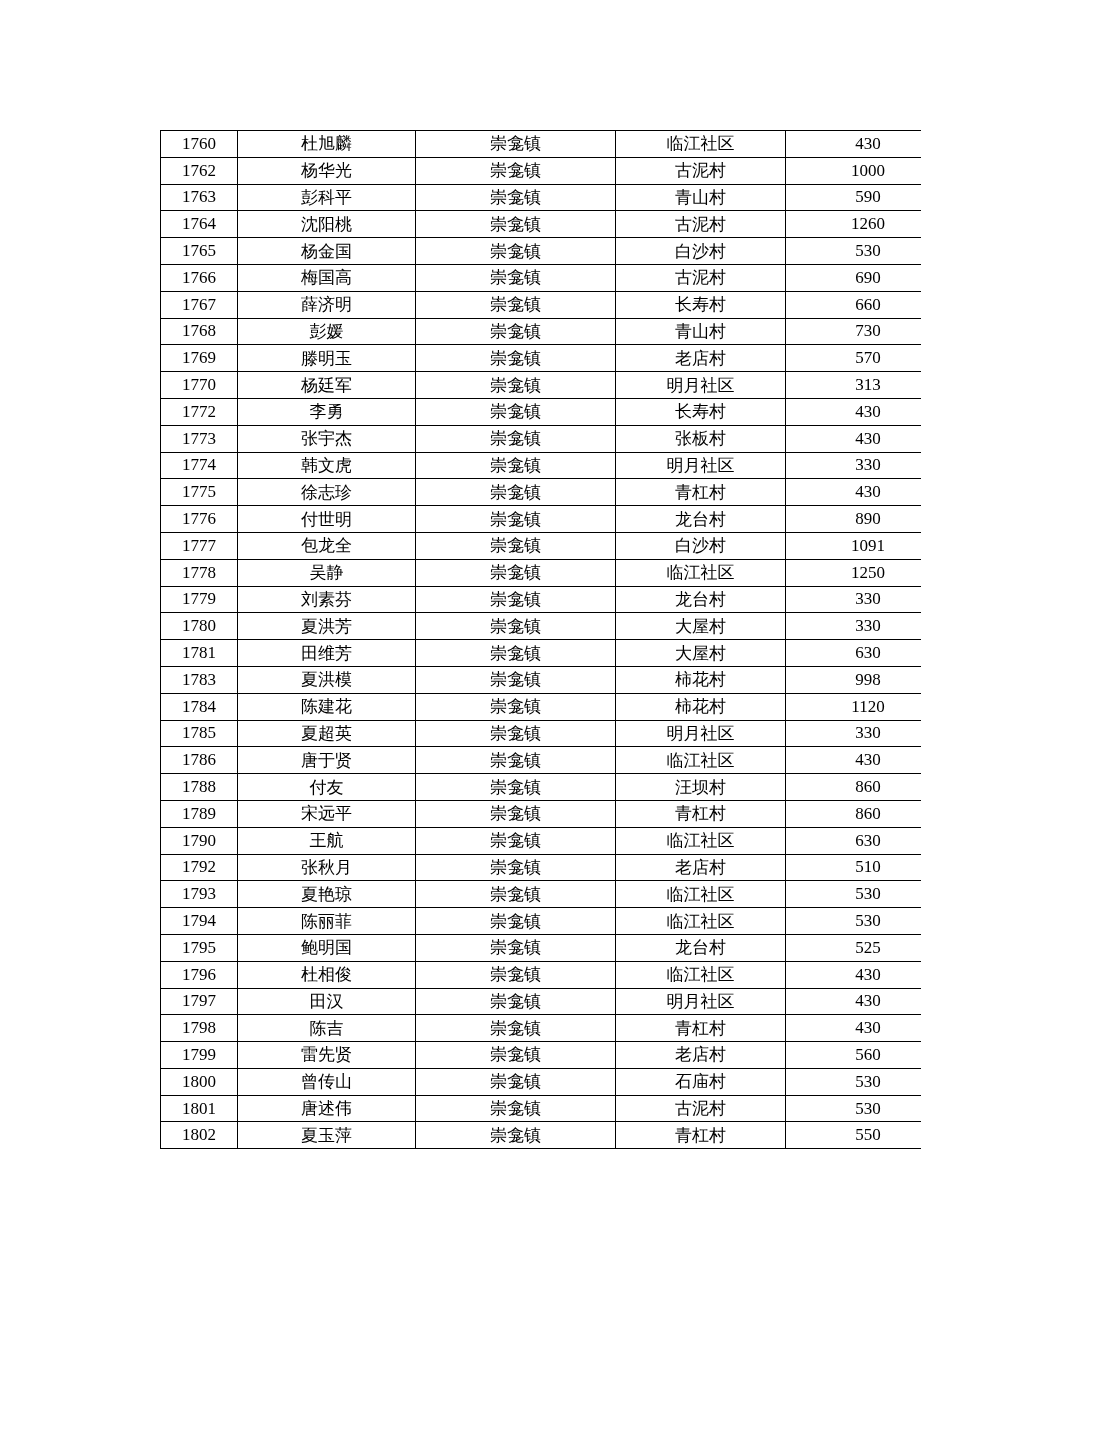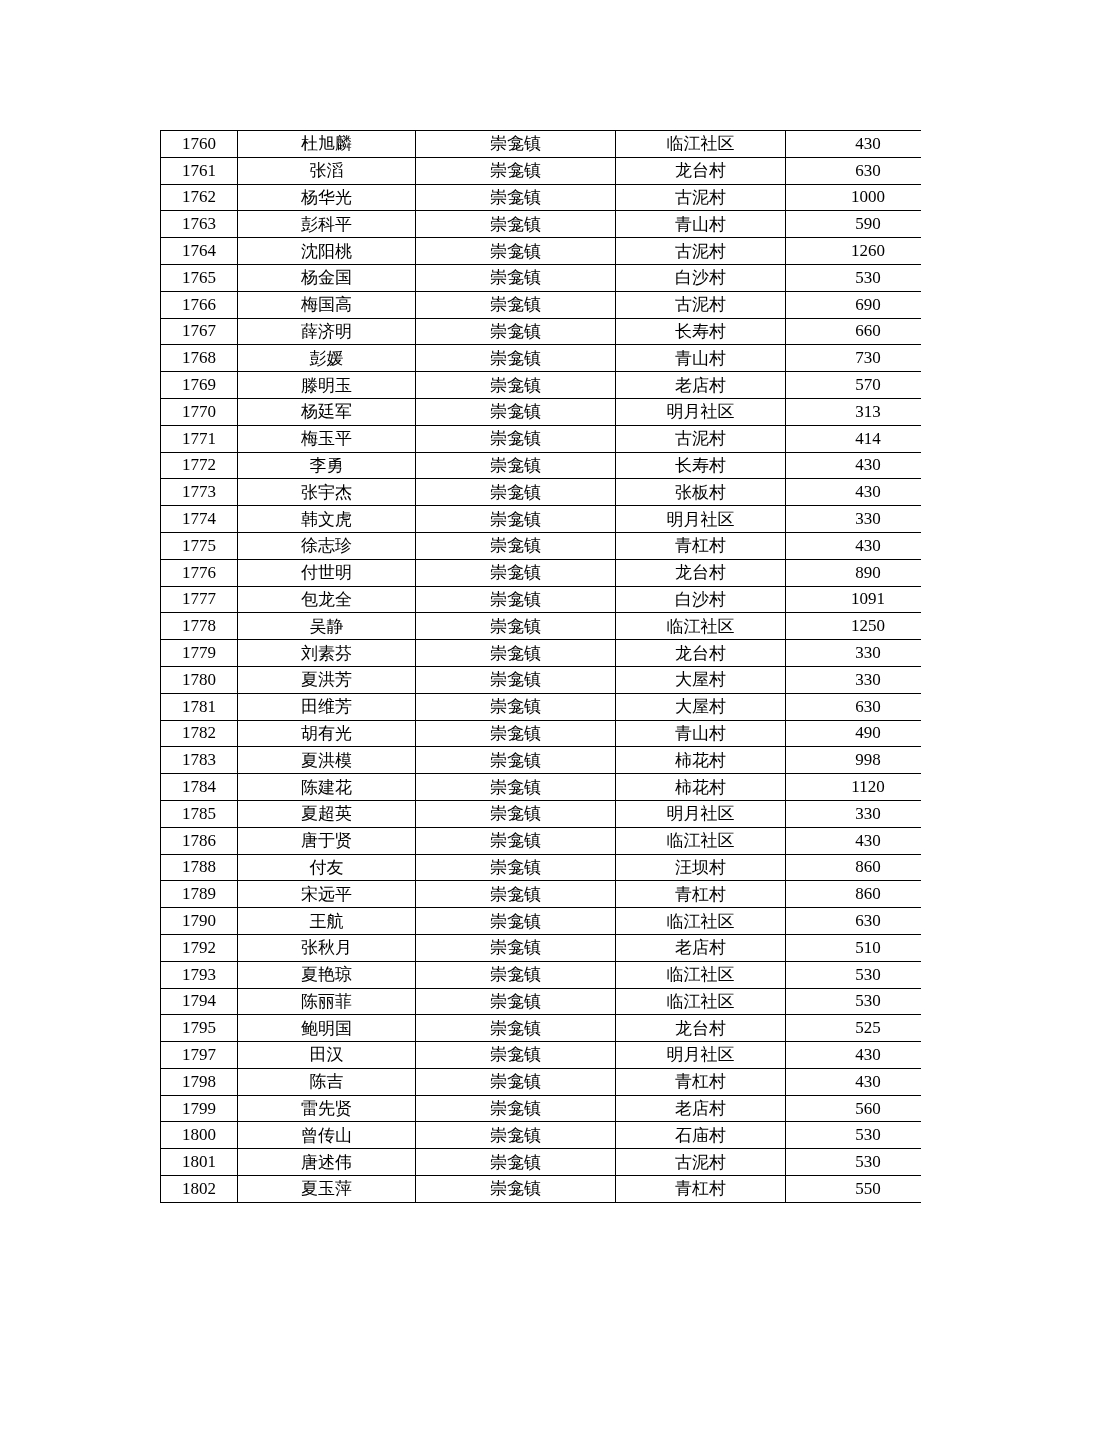--- a/index.html
+++ b/index.html
@@ -54,27 +54,20 @@
     </colgroup>
     <tbody id="roster-body">
         <tr>
           <td>1760</td>
           <td>杜旭麟</td>
           <td>崇龛镇</td>
           <td>临江社区</td>
           <td>430</td>
         </tr>
         <tr>
-          <td>1761</td>
-          <td>张滔</td>
-          <td>崇龛镇</td>
-          <td>龙台村</td>
-          <td>630</td>
-        </tr>
-        <tr>
           <td>1762</td>
           <td>杨华光</td>
           <td>崇龛镇</td>
           <td>古泥村</td>
           <td>1000</td>
         </tr>
         <tr>
           <td>1763</td>
           <td>彭科平</td>
           <td>崇龛镇</td>
@@ -124,27 +117,20 @@
           <td>570</td>
         </tr>
         <tr>
           <td>1770</td>
           <td>杨廷军</td>
           <td>崇龛镇</td>
           <td>明月社区</td>
           <td>313</td>
         </tr>
         <tr>
-          <td>1771</td>
-          <td>梅玉平</td>
-          <td>崇龛镇</td>
-          <td>古泥村</td>
-          <td>414</td>
-        </tr>
-        <tr>
           <td>1772</td>
           <td>李勇</td>
           <td>崇龛镇</td>
           <td>长寿村</td>
           <td>430</td>
         </tr>
         <tr>
           <td>1773</td>
           <td>张宇杰</td>
           <td>崇龛镇</td>
@@ -201,27 +187,20 @@
           <td>330</td>
         </tr>
         <tr>
           <td>1781</td>
           <td>田维芳</td>
           <td>崇龛镇</td>
           <td>大屋村</td>
           <td>630</td>
         </tr>
         <tr>
-          <td>1782</td>
-          <td>胡有光</td>
-          <td>崇龛镇</td>
-          <td>青山村</td>
-          <td>490</td>
-        </tr>
-        <tr>
           <td>1783</td>
           <td>夏洪模</td>
           <td>崇龛镇</td>
           <td>柿花村</td>
           <td>998</td>
         </tr>
         <tr>
           <td>1784</td>
           <td>陈建花</td>
           <td>崇龛镇</td>
@@ -283,20 +262,27 @@
           <td>崇龛镇</td>
           <td>临江社区</td>
           <td>530</td>
         </tr>
         <tr>
           <td>1795</td>
           <td>鲍明国</td>
           <td>崇龛镇</td>
           <td>龙台村</td>
           <td>525</td>
+        </tr>
+        <tr>
+          <td>1796</td>
+          <td>杜相俊</td>
+          <td>崇龛镇</td>
+          <td>临江社区</td>
+          <td>430</td>
         </tr>
         <tr>
           <td>1797</td>
           <td>田汉</td>
           <td>崇龛镇</td>
           <td>明月社区</td>
           <td>430</td>
         </tr>
         <tr>
           <td>1798</td>

